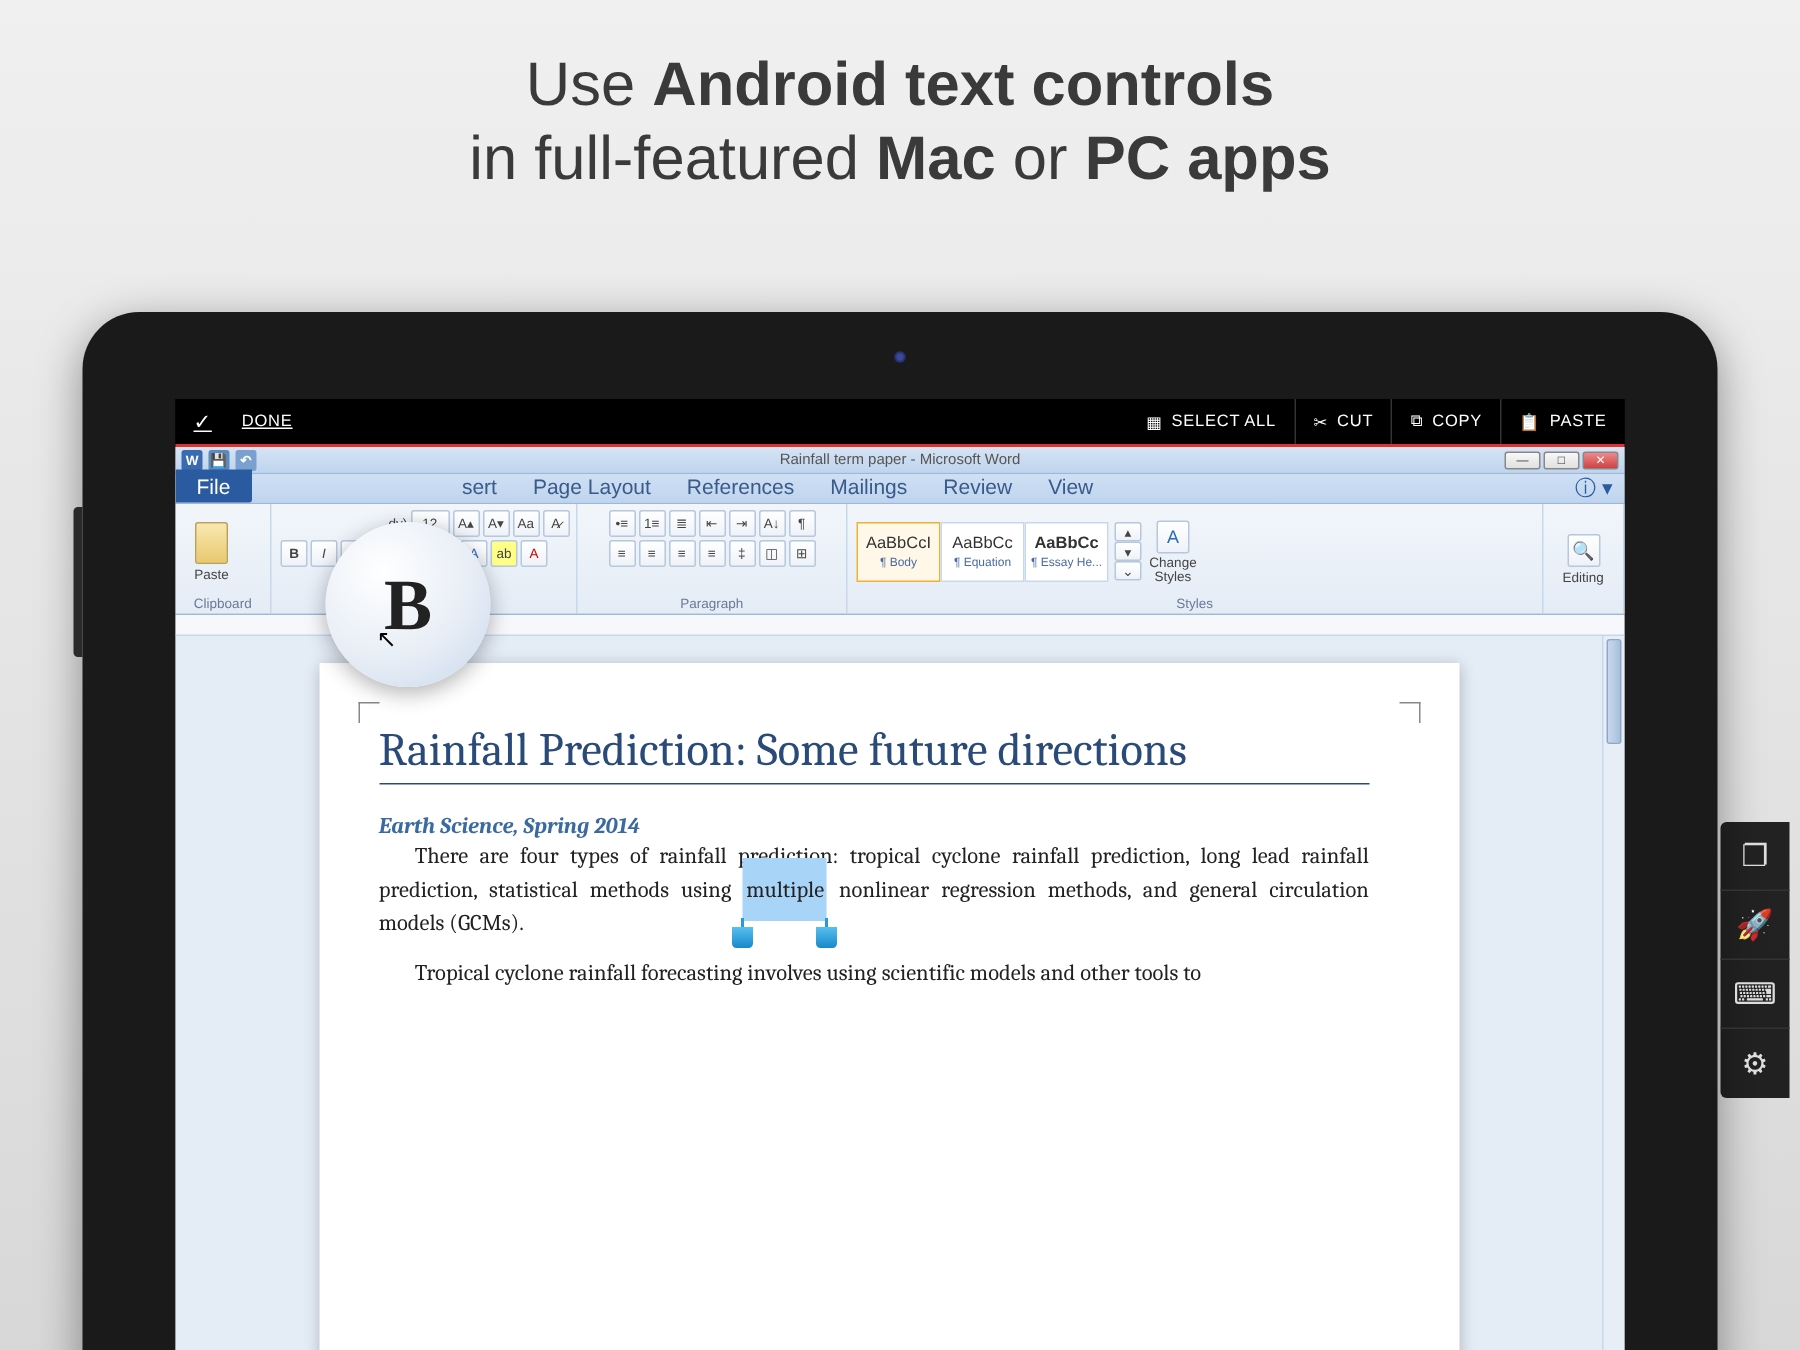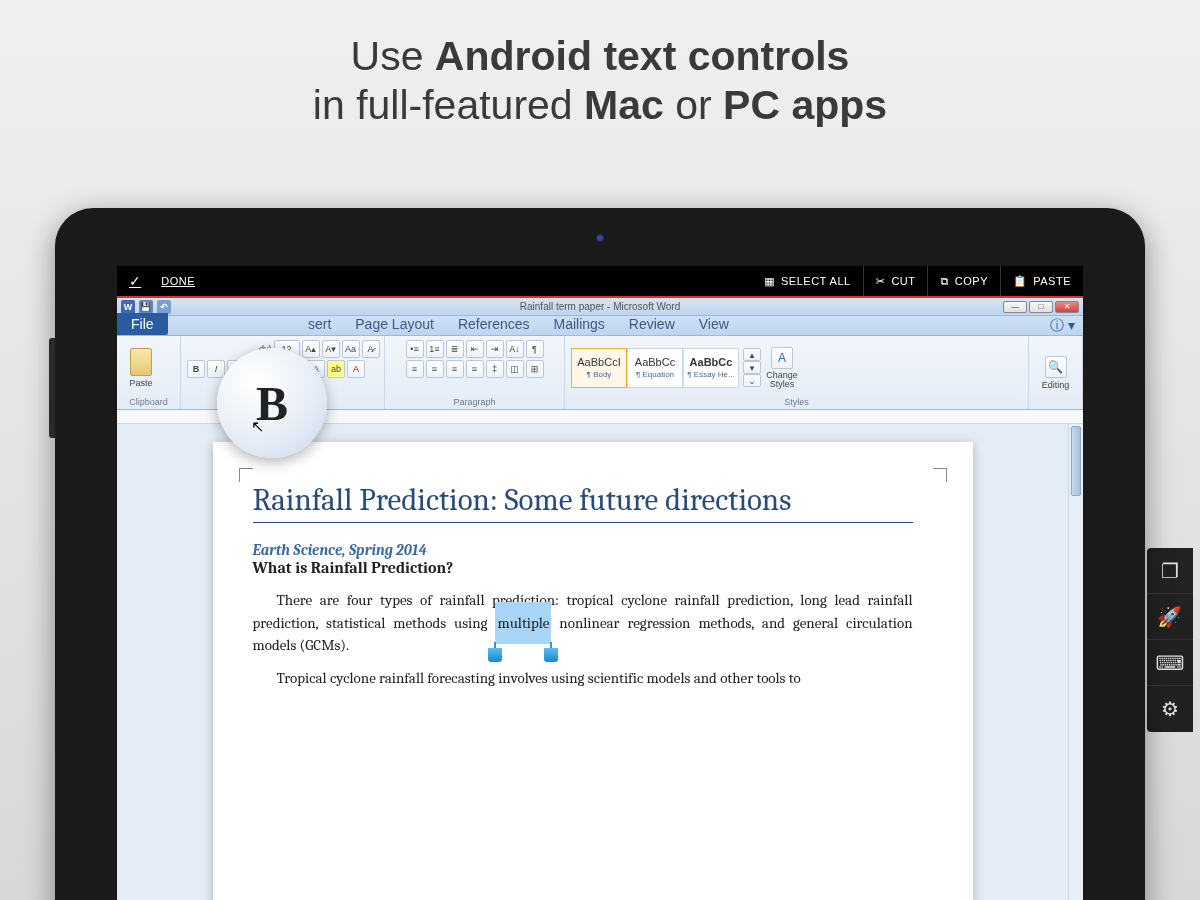--- a/index.html
+++ b/index.html
@@ -644,21 +644,20 @@
       </div>
 
       <div class="ruler"></div>
 
       <div class="doc-scroll">
         <div class="doc-page">
           <div class="crop-tl"></div>
           <div class="crop-tr"></div>
           <div class="doc-title">Rainfall Prediction: Some future directions</div>
           <div class="doc-course">Earth Science, Spring 2014</div>
-          <div class="doc-h2">What is Rainfall Prediction?</div>
           <p class="doc-para">
             <span>There are four types of rainfall prediction: tropical cyclone rainfall prediction, long lead rainfall prediction, statistical methods using </span><span class="sel-word"><span>multiple</span><span class="sel-handle left"></span><span class="sel-handle right"></span></span><span> nonlinear regression methods, and general circulation models (GCMs).</span>
           </p>
           <p class="doc-para">Tropical cyclone rainfall forecasting involves using scientific models and other tools to</p>
         </div>
         <div class="vscroll">
           <div class="thumb"></div>
         </div>
       </div>
 

